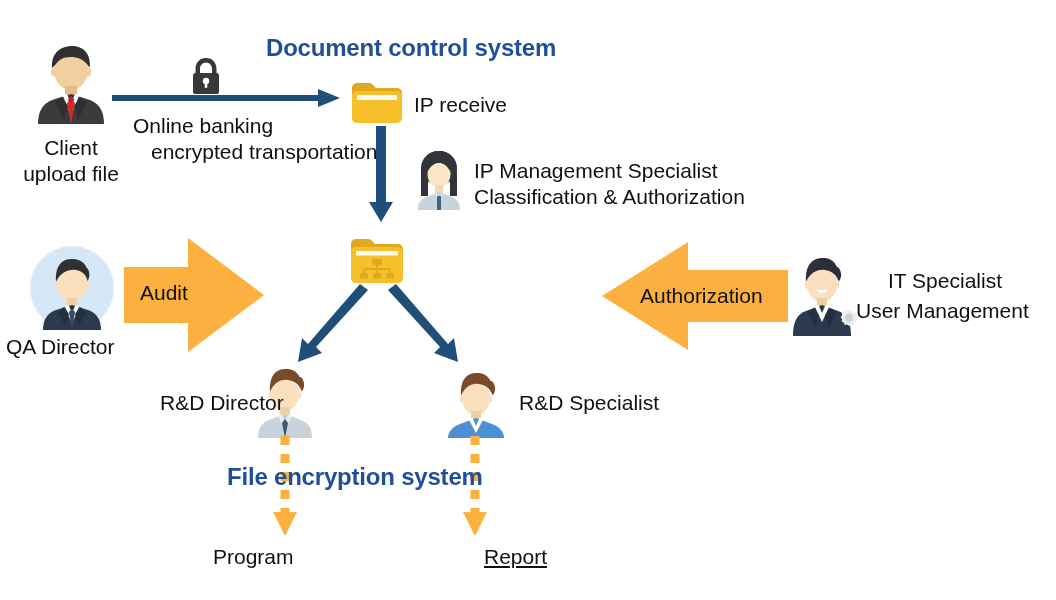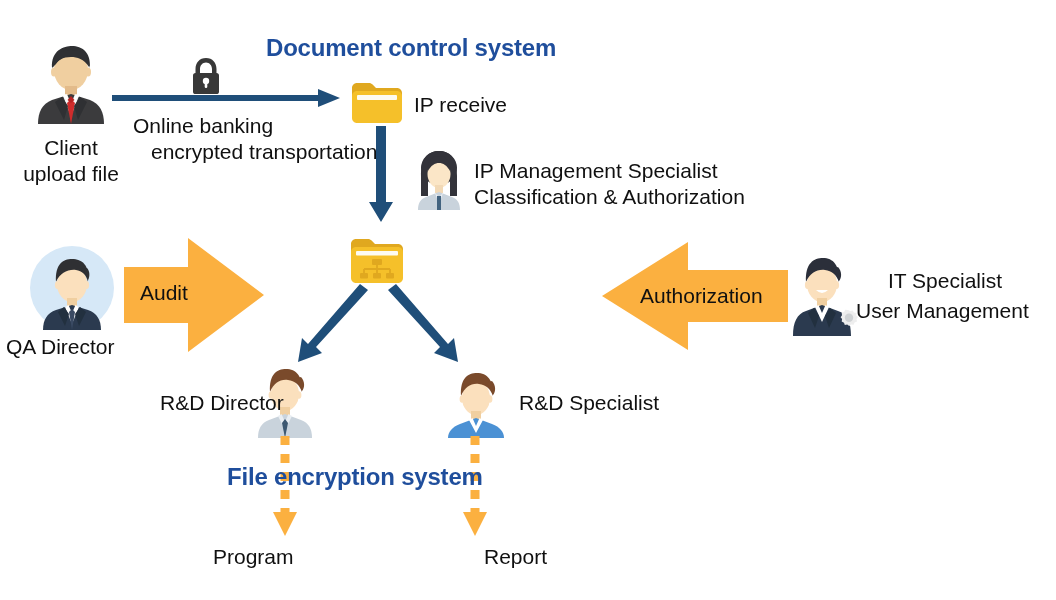--- a/index.html
+++ b/index.html
@@ -244,15 +244,15 @@
   <div class="abs" style="left:455px;top:436px;width:40px;height:104px;">
     <svg width="40" height="104" viewBox="0 0 40 104">
       <line x1="20" y1="0" x2="20" y2="78" stroke="#fbb040" stroke-width="9" stroke-dasharray="9 9" stroke-linecap="butt"></line>
       <path d="M8 76 L32 76 L20 100 Z" fill="#fbb040"></path>
     </svg>
   </div>
 
   <div class="abs title" style="left:227px;top:463px;z-index:5;">File encryption system</div>
 
   <div class="abs lbl" style="left:213px;top:544px;">Program</div>
-  <div class="abs lbl" style="left:484px;top:544px;">Report</div>
+  <div class="abs lbl" style="left:484px;top:544px;text-decoration:underline;">Report</div>
 
 </div>
 
 </body></html>

